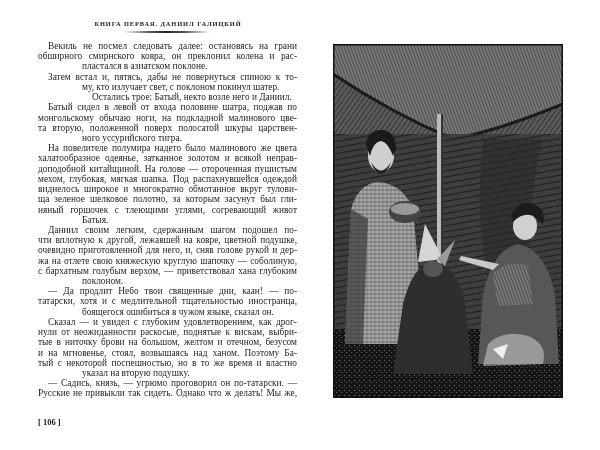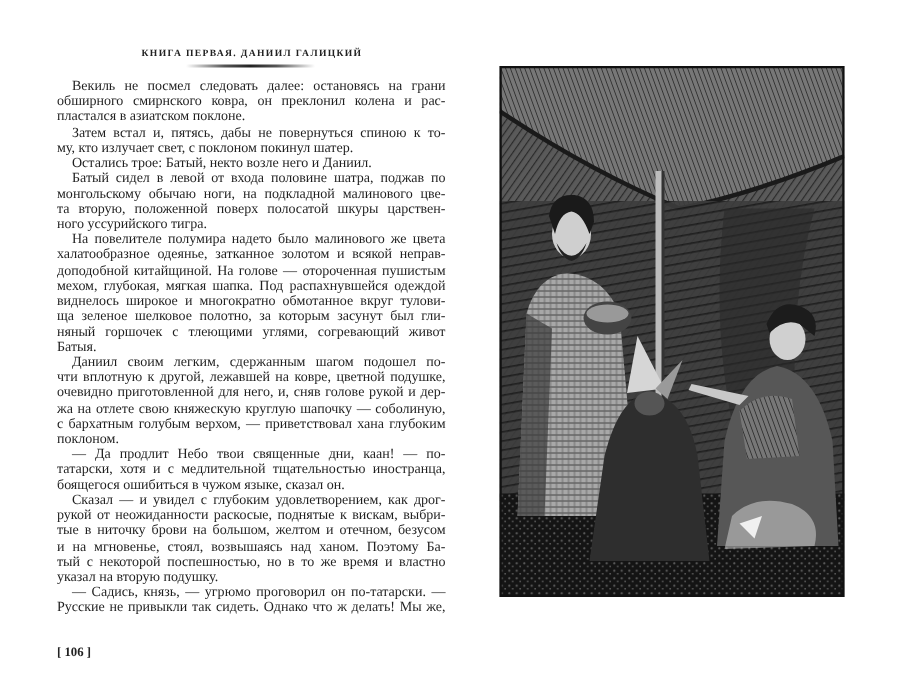--- a/index.html
+++ b/index.html
@@ -1,40 +1,40 @@
 <!DOCTYPE html>
 <html><head>
   <meta charset="utf-8">
   <style>
     html, body { margin: 0; padding: 0; }
     body {
       width: 600px; height: 450px; background: #ffffff; position: relative; overflow: hidden;
       font-family: "Liberation Serif", "DejaVu Serif", serif; color: #1e1e1e;
     }
     .page-left {
-      position: absolute; left: 0; top: 12px; width: 300px; height: 349px;
+      position: absolute; left: 0; top: 0; width: 300px; height: 349px;
     }
     .page-right {
       position: absolute; left: 300px; top: 0; width: 300px; height: 450px;
     }
     .running-head {
       position: absolute; left: 38px; width: 260px; top: 20px; text-align: center;
       font-size: 6.4px; font-weight: bold; letter-spacing: 0.9px; color: #222;
     }
     .head-rule {
       position: absolute; left: 124px; top: 31px; width: 86px; height: 2px;
       background: linear-gradient(to right, rgba(60,60,60,0) 0%, #555 30%, #222 50%, #555 70%, rgba(60,60,60,0) 100%);
     }
     .text-block {
       position: absolute; left: 38px; top: 41px; width: 259px;
       font-size: 9.35px; line-height: 10.22px; color: #1f1f1f;
     }
     .line { white-space: nowrap; display: block; text-align: justify; text-align-last: justify; height: 10.22px; overflow: visible; }
     .line.indent { padding-left: 10px; }
-    .line.last { text-align-last: left; }
+    .line.last { text-align-last: left; margin-left: 44px; }
     .page-number {
       position: absolute; left: 38px; width: 259px; top: 417px; text-align: left;
       font-size: 8.5px; font-weight: bold; color: #222;
     }
     .illustration {
       position: absolute; left: 33px; top: 44px; width: 230px; height: 354px;
       background: #4a4a4a; overflow: hidden;
     }
     .illustration svg { display: block; }
   </style>
@@ -66,21 +66,21 @@
       <span class="line indent">Даниил своим легким, сдержанным шагом подошел по-</span>
       <span class="line">чти вплотную к другой, лежавшей на ковре, цветной подушке,</span>
       <span class="line">очевидно приготовленной для него, и, сняв голове рукой и дер-</span>
       <span class="line">жа на отлете свою княжескую круглую шапочку — соболиную,</span>
       <span class="line">с бархатным голубым верхом, — приветствовал хана глубоким</span>
       <span class="line last">поклоном.</span>
       <span class="line indent">— Да продлит Небо твои священные дни, каан! — по-</span>
       <span class="line">татарски, хотя и с медлительной тщательностью иностранца,</span>
       <span class="line last">боящегося ошибиться в чужом языке, сказал он.</span>
       <span class="line indent">Сказал — и увидел с глубоким удовлетворением, как дрог-</span>
-      <span class="line">рукой от неожиданности раскосые, поднятые к вискам, выбри-</span>
+      <span class="line">нули от неожиданности раскосые, поднятые к вискам, выбри-</span>
       <span class="line">тые в ниточку брови на большом, желтом и отечном, безусом</span>
       <span class="line">и на мгновенье, стоял, возвышаясь над ханом. Поэтому Ба-</span>
       <span class="line">тый с некоторой поспешностью, но в то же время и властно</span>
       <span class="line last">указал на вторую подушку.</span>
       <span class="line indent">— Садись, князь, — угрюмо проговорил он по-татарски. —</span>
       <span class="line">Русские не привыкли так сидеть. Однако что ж делать! Мы же,</span>
     </div>
   <div class="page-number">[ 106 ]</div>
 </div>
 

